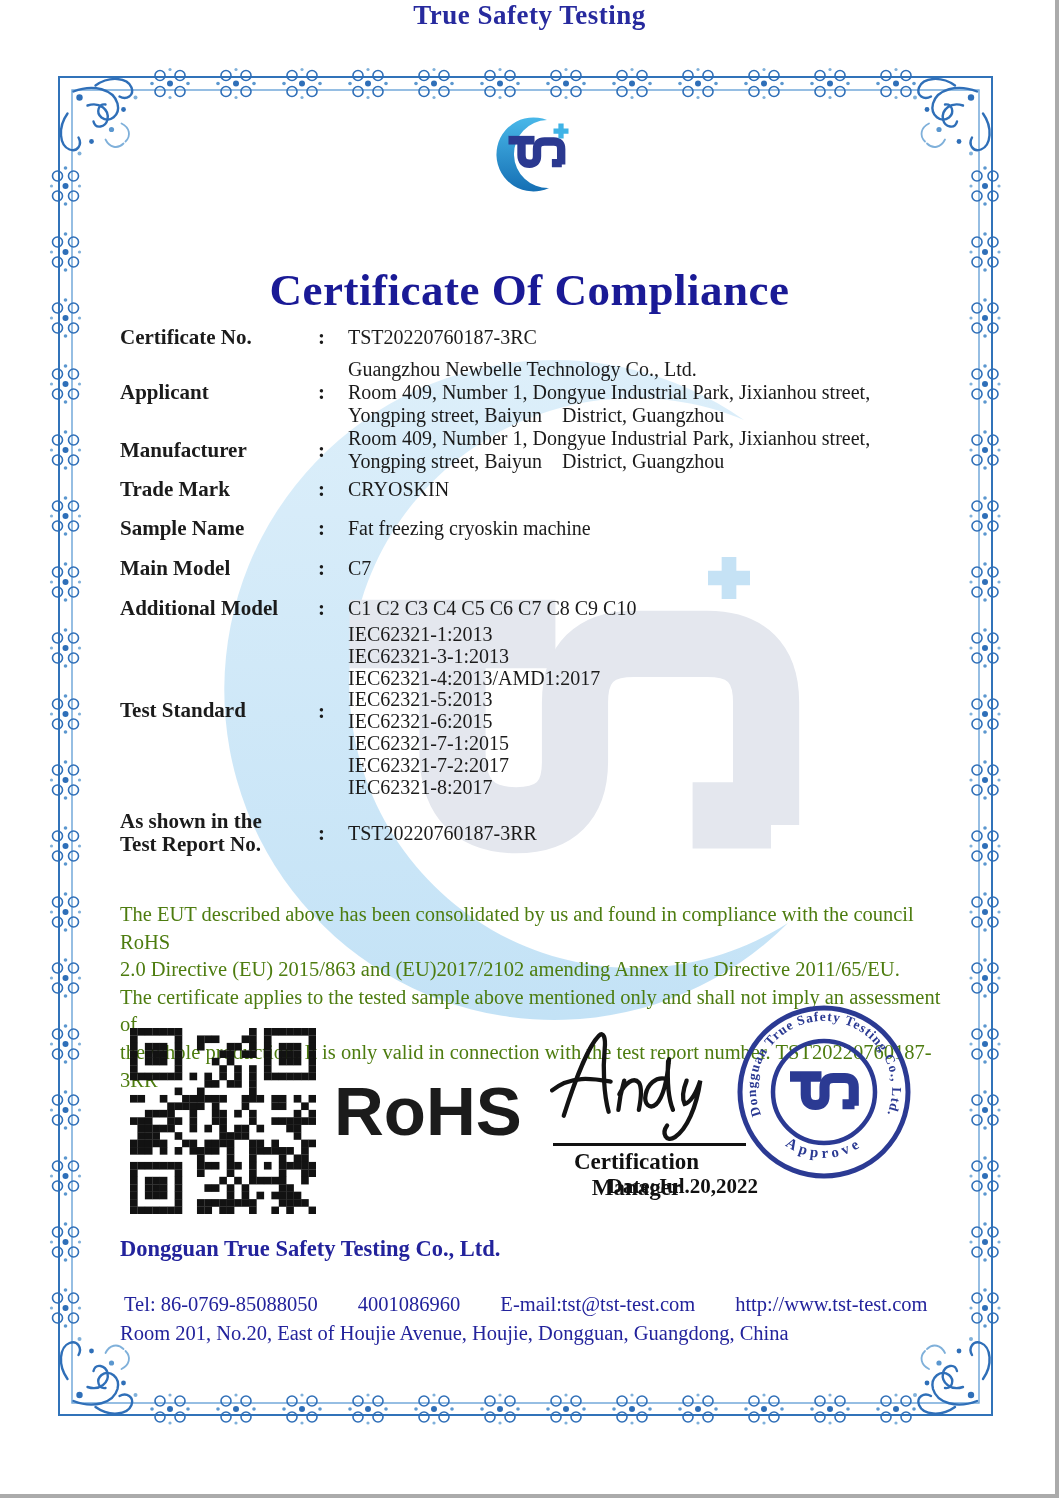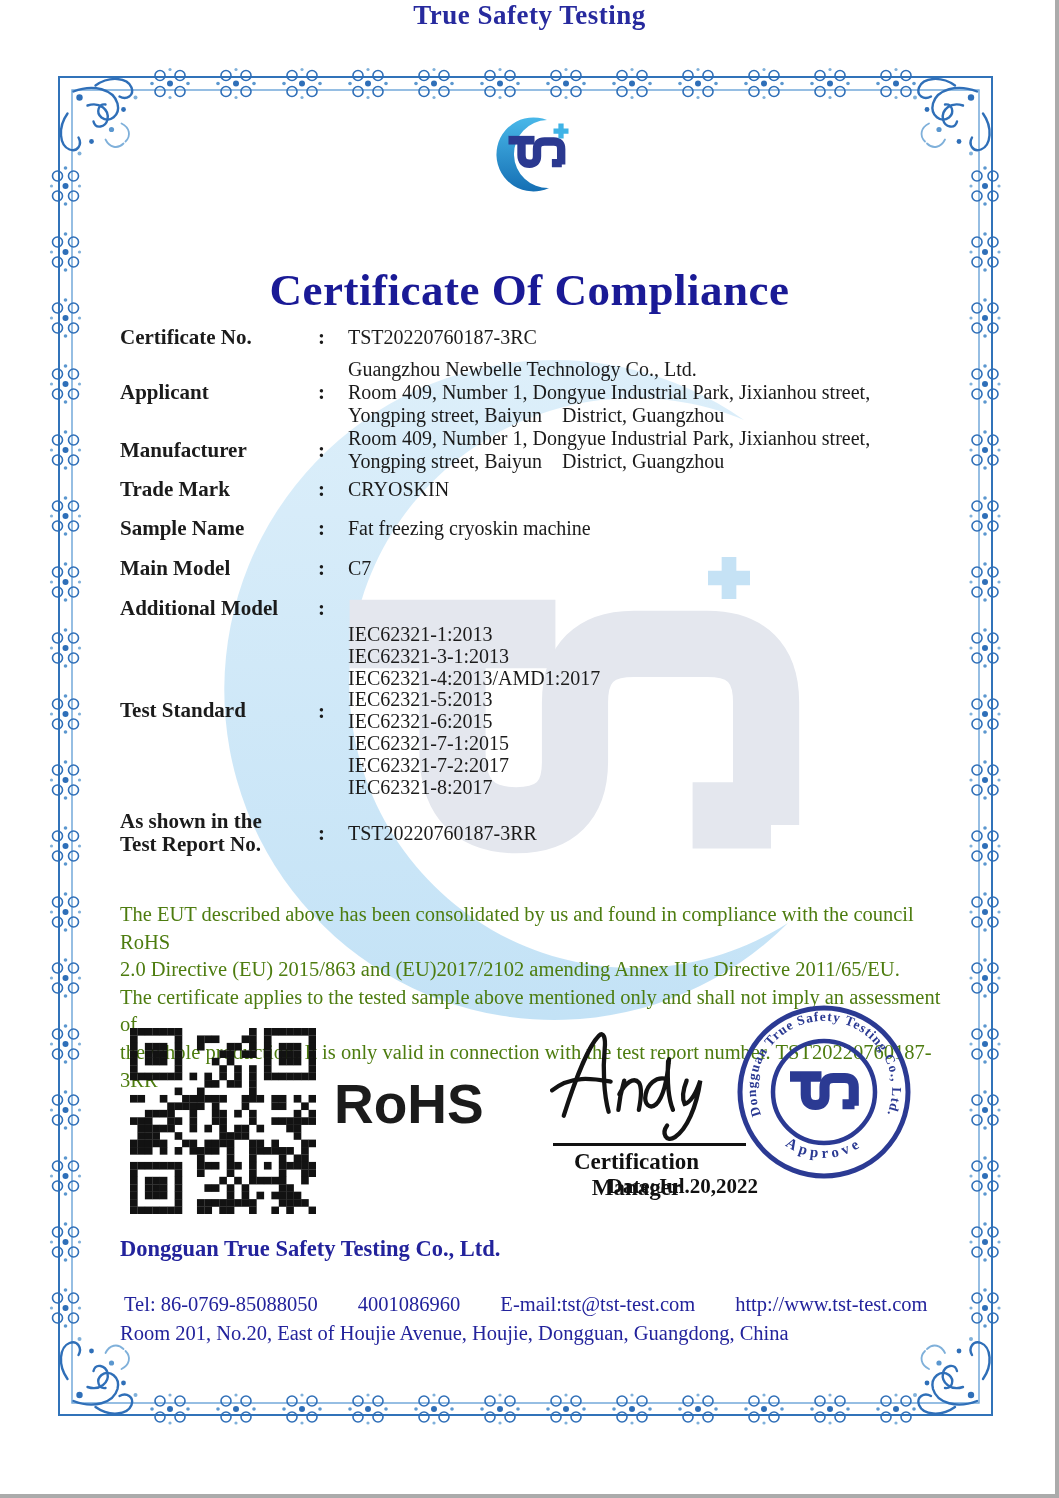--- a/index.html
+++ b/index.html
@@ -19,21 +19,21 @@
   .frow{display:flex;align-items:center;}
   .flabel{width:198px;font-weight:bold;font-size:21px;line-height:23px;}
   .fcolon{width:30px;font-weight:bold;font-size:21px;line-height:23px;}
   .fvalue{flex:1;font-size:20px;line-height:23px;}
   .vline{white-space:pre-wrap;}
   .lh-sm .vline{line-height:21.8px;}
 
   .statement{left:120px;top:901px;width:826px;font-size:20.5px;line-height:27.6px;color:#4d7c0f;}
 
   .rohs{left:334px;top:1072px;width:200px;font-family:"Liberation Sans", sans-serif;
-        font-size:55px;font-weight:bold;color:#1b1b1b;letter-spacing:0px;}
+        font-size:69px;font-weight:bold;color:#1b1b1b;letter-spacing:0px;}
 
   .sig-underline{left:553px;top:1143px;width:193px;height:2.5px;background:#111;}
   .sig-title{left:529px;top:1149px;width:215px;text-align:center;font-size:23px;font-weight:bold;color:#111;}
   .sig-date{left:543px;top:1174px;width:215px;text-align:right;font-size:21px;font-weight:bold;color:#111;}
 
   .footer-company{left:120px;top:1236px;font-size:22.5px;font-weight:bold;color:#23239c;}
   .footer-address{left:120px;top:1322px;font-size:20.5px;color:#23239c;}
   .footer-contact{left:124px;top:1293px;font-size:20.5px;color:#23239c;display:flex;gap:40px;}
 
   .edge-r{right:0;top:0;width:4px;height:1498px;background:#ababab;}
@@ -240,20 +240,23 @@
       <div class="fvalue">
           <div class="vline">C7</div>
         </div>
     </div>
 
     <div class="frow" style="margin-top:17px;">
       <div class="flabel">
           <div class="vline">Additional Model</div>
         </div>
       <div class="fcolon">:</div>
+      <div class="fvalue">
+          <div class="vline">C1 C2 C3 C4 C5 C6 C7 C8 C9 C10</div>
+        </div>
     </div>
 
     <div class="frow lh-sm" style="margin-top:4px;">
       <div class="flabel">
           <div class="vline">Test Standard</div>
         </div>
       <div class="fcolon">:</div>
       <div class="fvalue">
         <div class="vline">IEC62321-1:2013</div>
         <div class="vline">IEC62321-3-1:2013</div>

